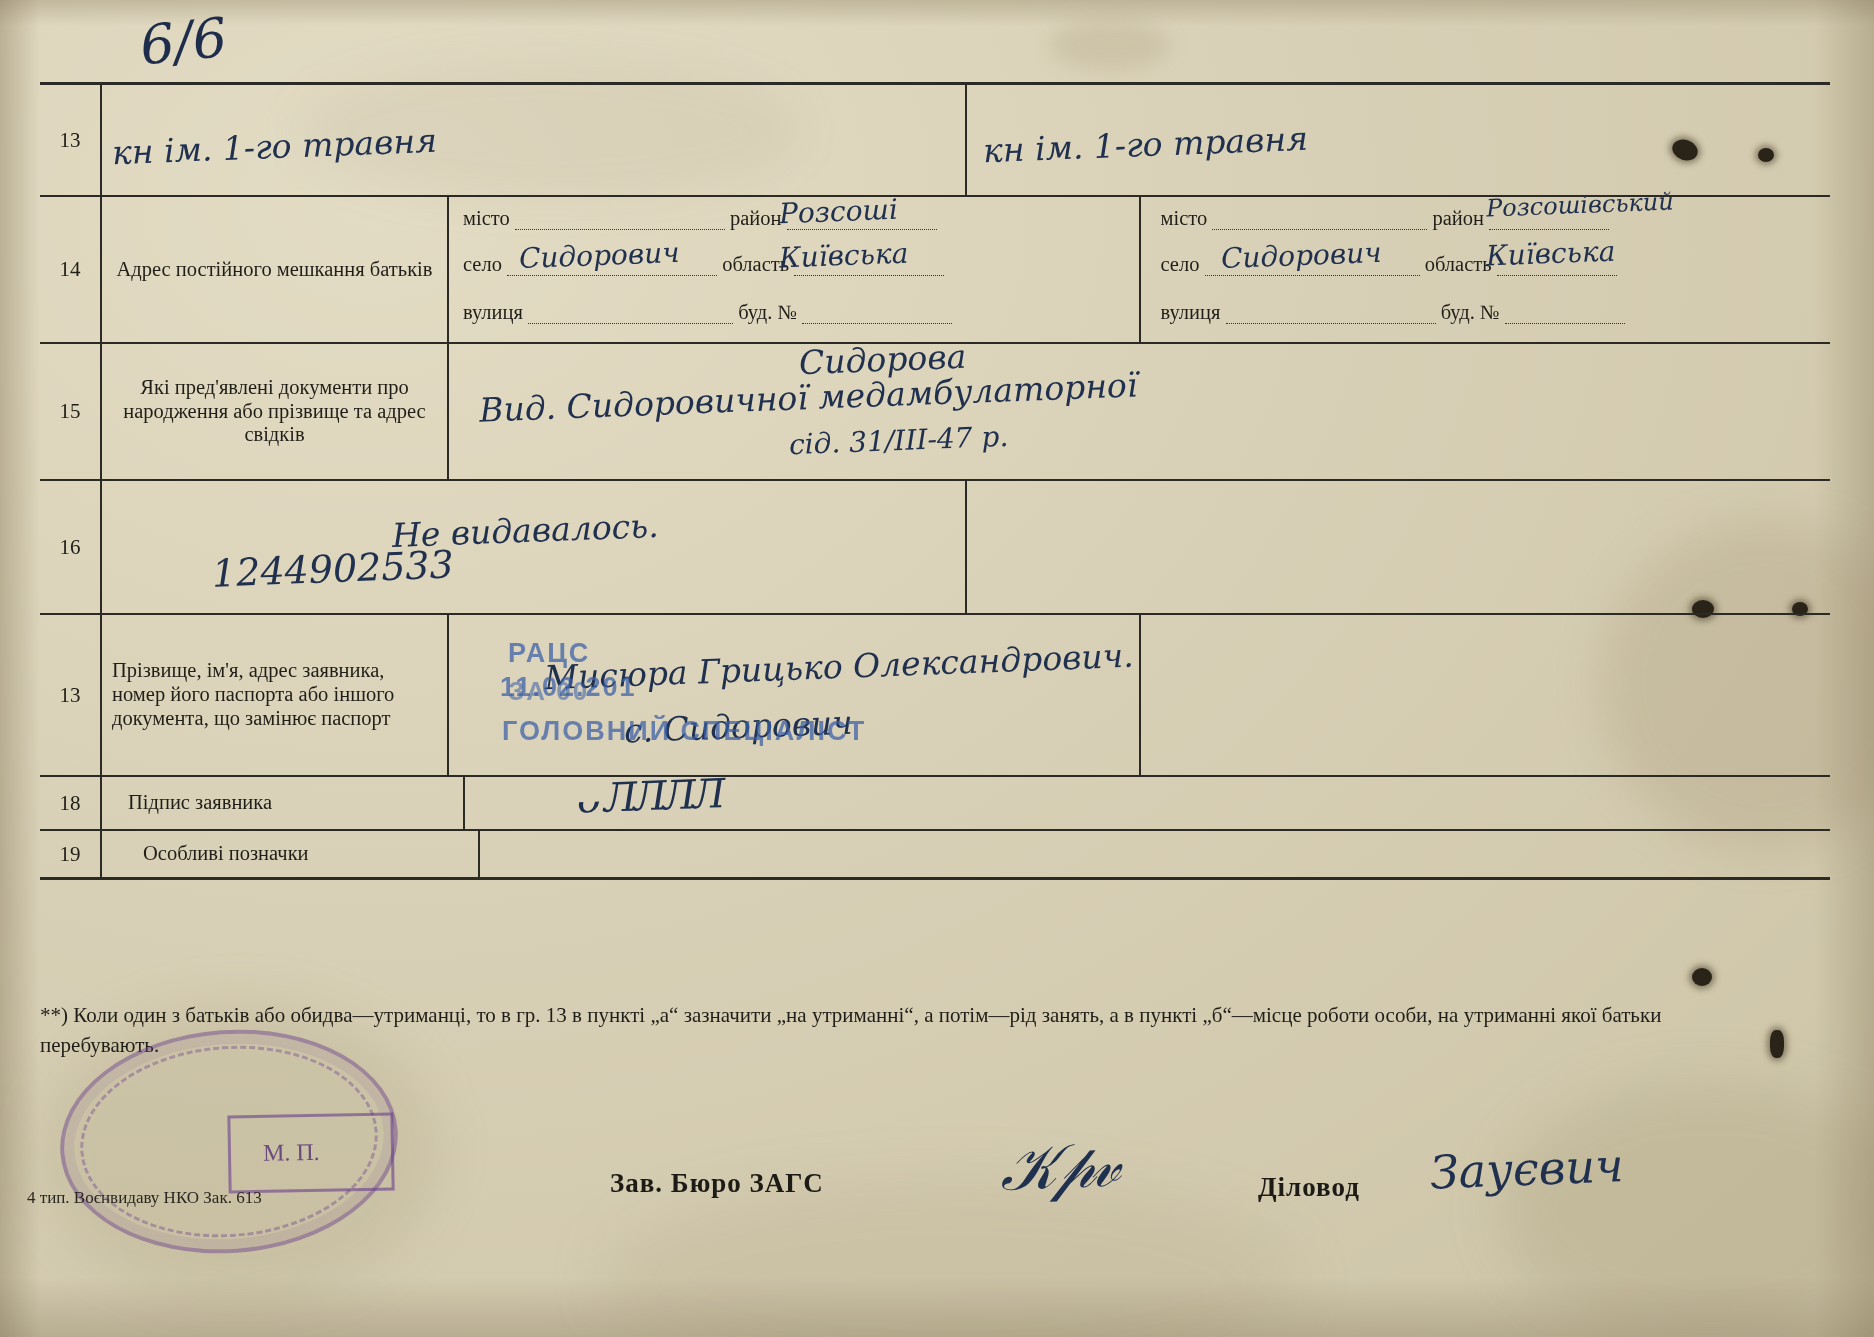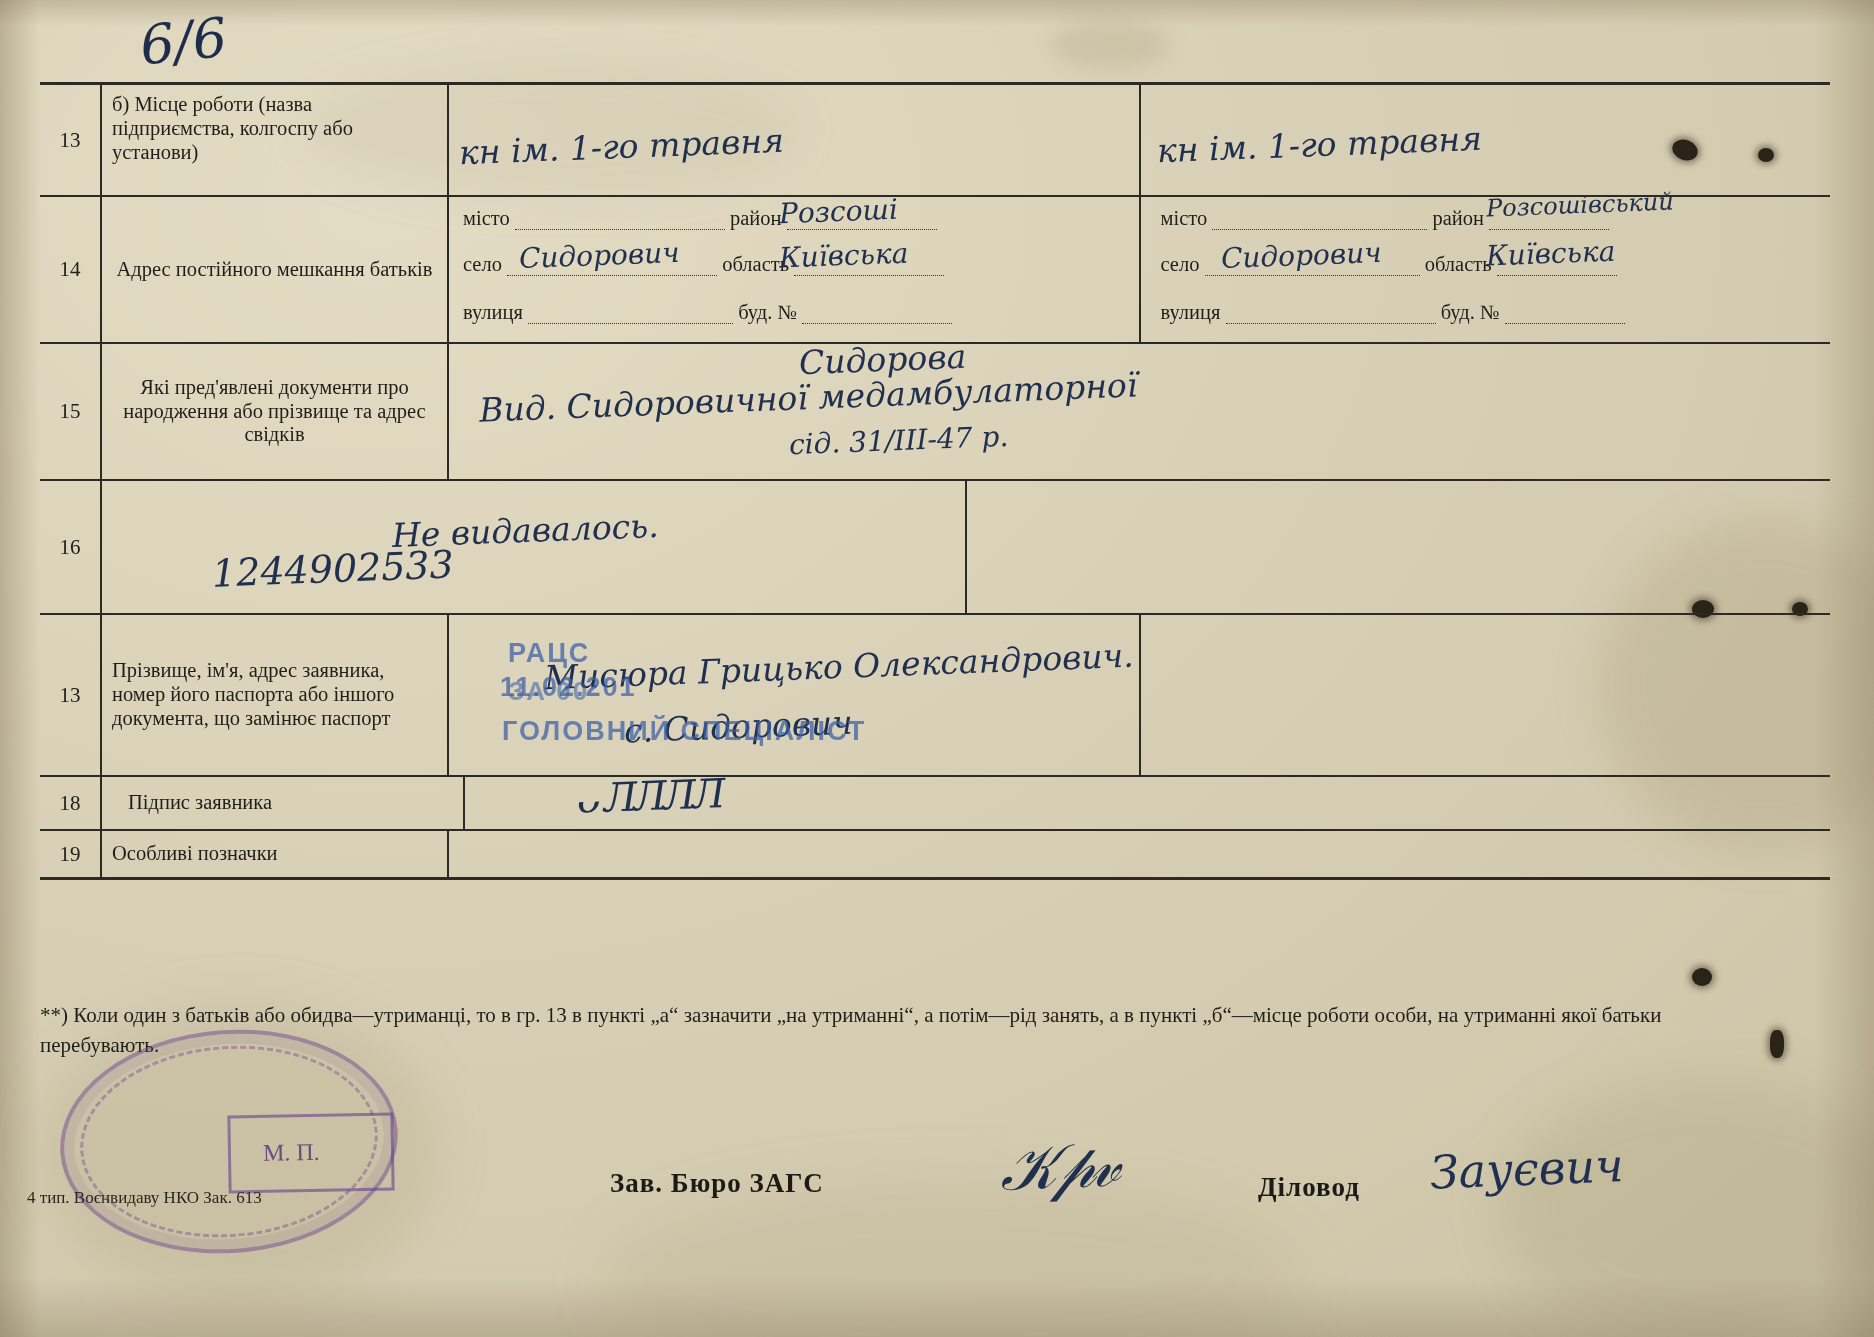--- a/index.html
+++ b/index.html
@@ -98,21 +98,20 @@
   <div class="hole" style="left:1792px;top:602px;width:16px;height:14px;"></div>
   <div class="hole" style="left:1692px;top:968px;width:20px;height:18px;"></div>
   <div class="hole" style="left:1770px;top:1030px;width:14px;height:28px;border-radius:40%;"></div>
 
   <div class="topnum">6/6</div>
 
   <div class="tbl">
 
     <div class="row" style="height:110px;">
       <div class="c-num">13</div>
-      <div class="c-lbl tl">б) Місце роботи (назва підприємства, колгоспу або установи)</div>
       <div class="c-a">
         <div class="hand big" style="left:10px;top:42px;">кн ім. 1-го травня</div>
       </div>
       <div class="c-b">
         <div class="hand big" style="left:16px;top:40px;">кн ім. 1-го травня</div>
       </div>
     </div>
 
     <div class="row" style="height:145px;">
       <div class="c-num">14</div>
@@ -203,21 +202,21 @@
     <div class="row" style="height:52px;">
       <div class="c-num">18</div>
       <div class="c-lbl" style="display:flex;align-items:center;justify-content:flex-start;margin-left:16px;">Підпис заявника</div>
       <div class="c-wide">
         <div class="hand" style="left:110px;top:-4px;font-size:40px;letter-spacing:-4px;">ᴗ ЛЛЛЛ</div>
       </div>
     </div>
 
     <div class="row" style="height:46px;border-bottom:3px solid #2c2a24;">
       <div class="c-num">19</div>
-      <div class="c-lbl" style="display:flex;align-items:center;justify-content:flex-start;">Особливі позначки</div>
+      <div class="c-lbl" style="display:flex;align-items:center;justify-content:flex-start;margin-left:31px;">Особливі позначки</div>
       <div class="c-wide"></div>
     </div>
   </div>
 
   <div class="notes" style="top:1000px;">
     <p>**) Коли один з батьків або обидва—утриманці, то в гр. 13 в пункті „а“ зазначити „на утриманні“, а потім—рід занять, а в пункті „б“—місце роботи особи, на утриманні якої батьки перебувають.</p>
   </div>
 
   <div class="sigline" style="left:610px;top:1168px;">Зав. Бюро ЗАГС</div>
   <div class="hand" style="left:1000px;top:1130px;font-size:62px;letter-spacing:-6px;">𝒦𝓅𝓋</div>

